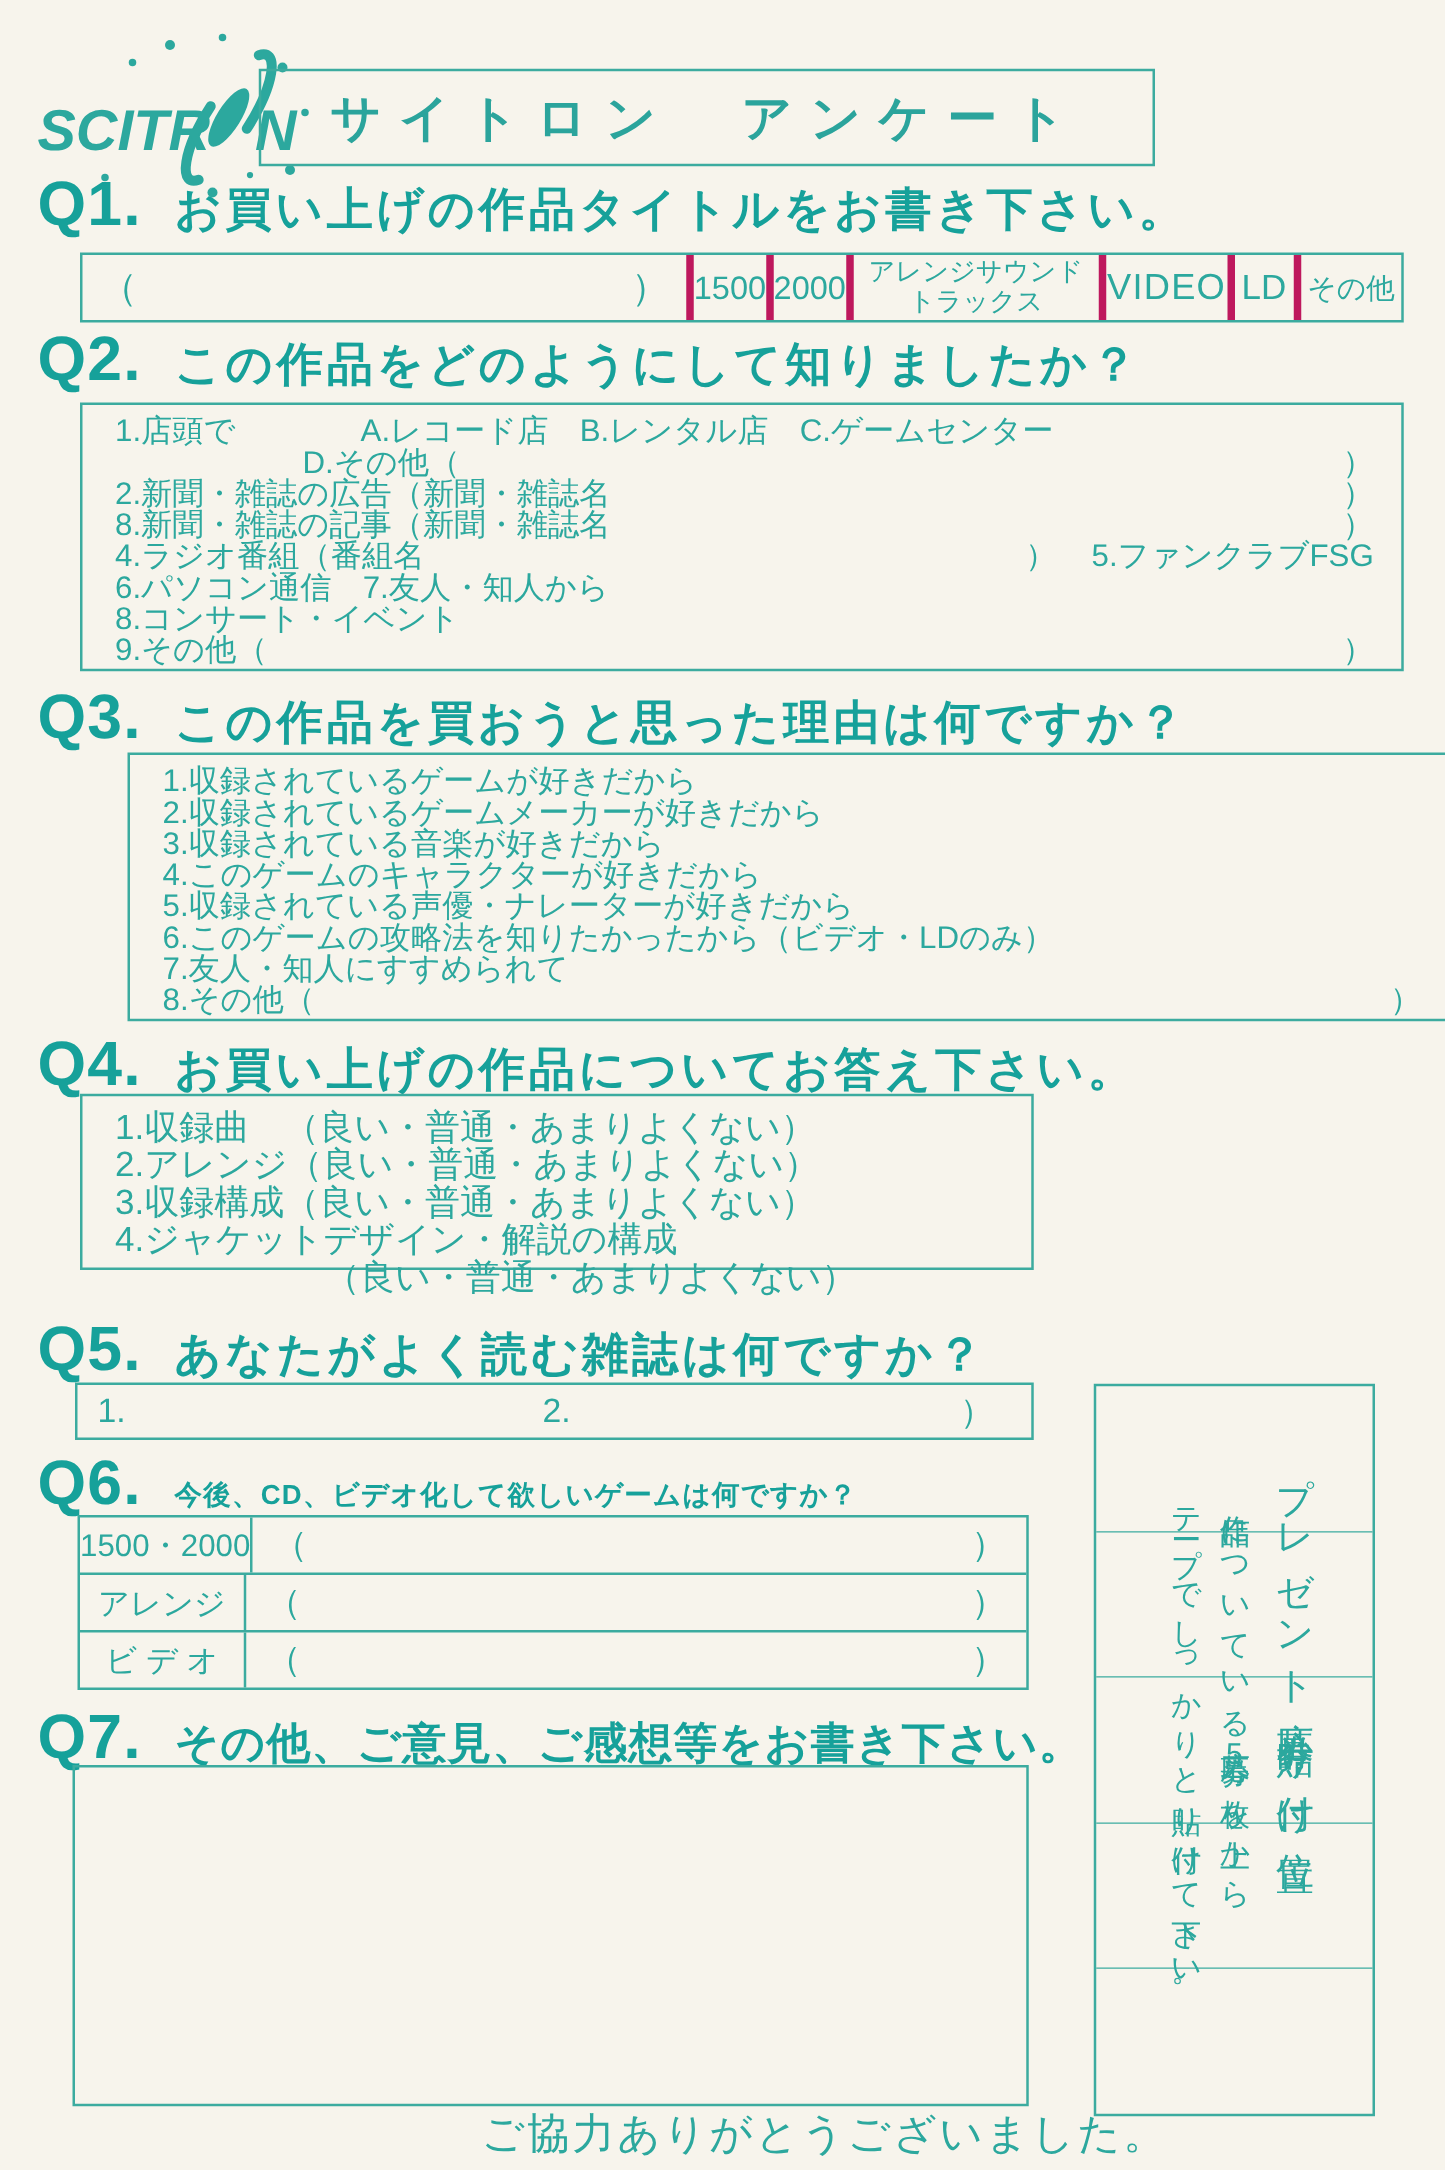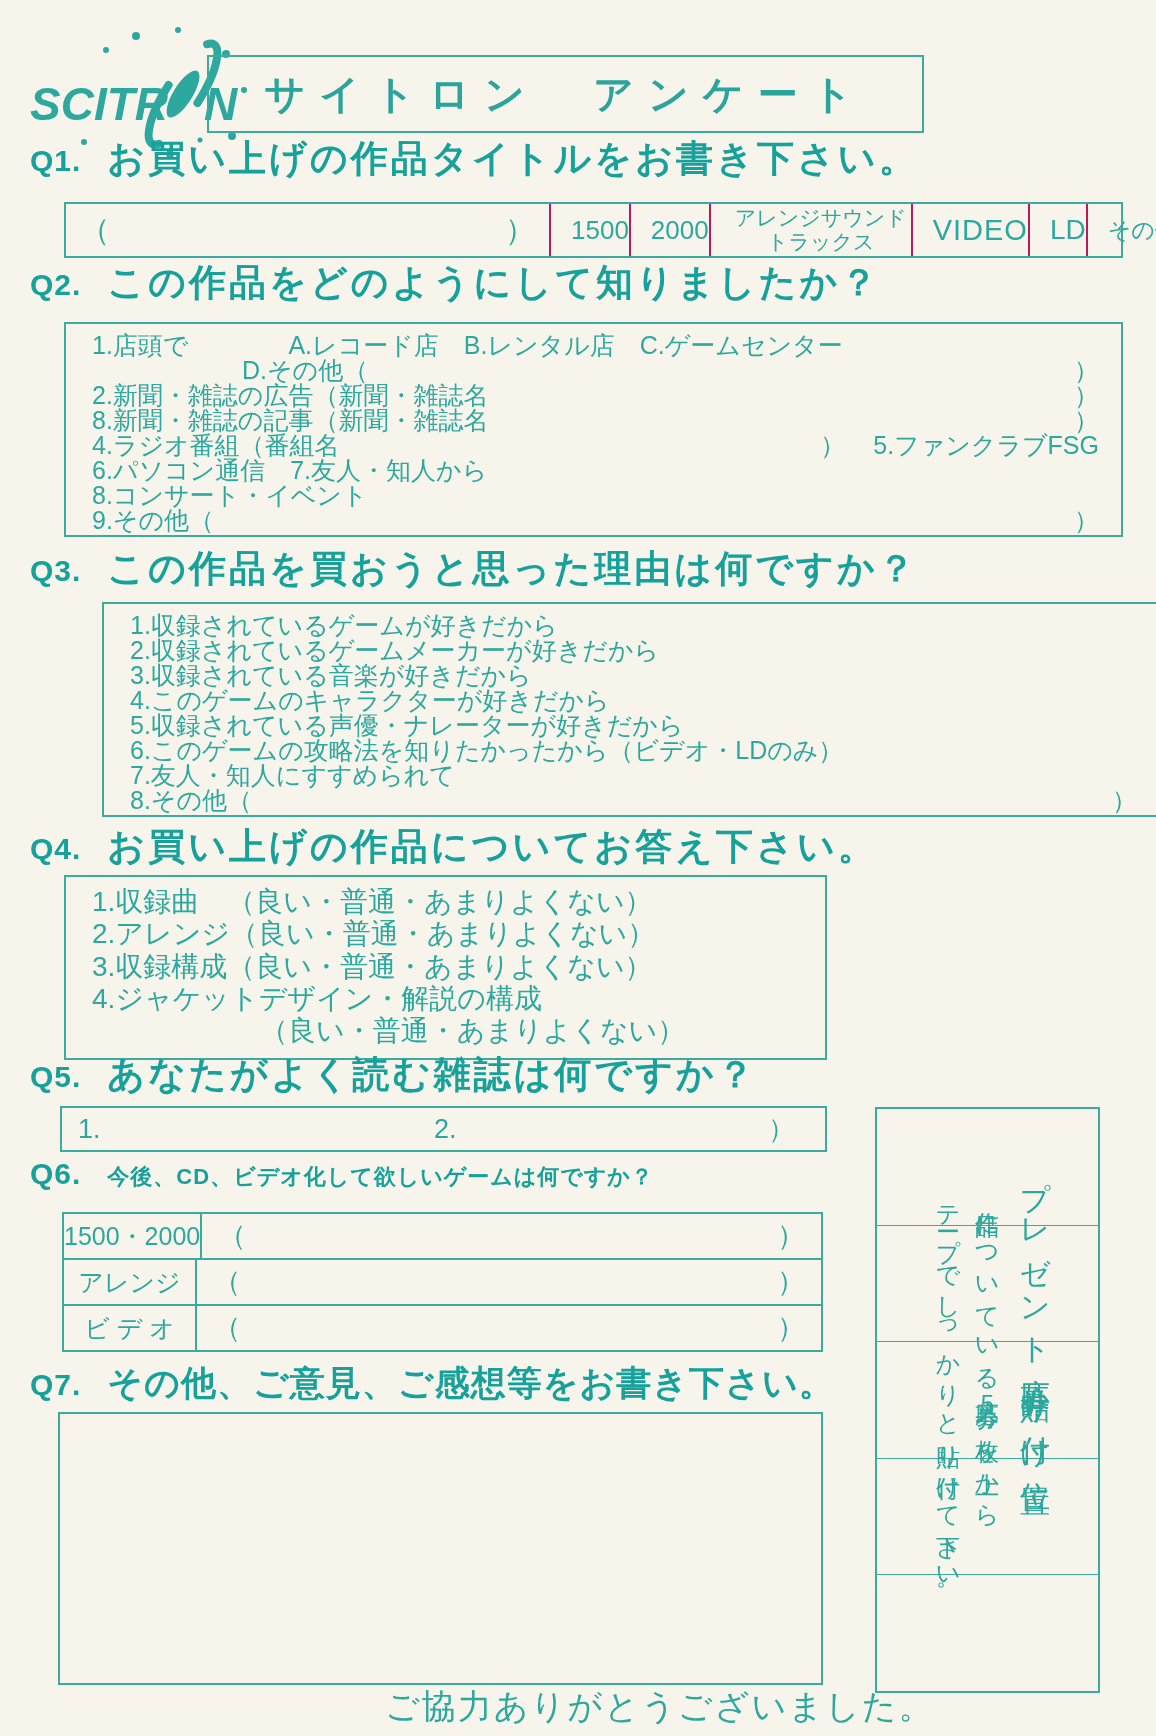--- a/index.html
+++ b/index.html
@@ -5,28 +5,28 @@
   html,body{margin:0;padding:0;background:#d9d6cd;}
   .sheet{
     position:relative;width:1156px;height:1736px;margin:0 auto;
     background:#f7f4ec;overflow:hidden;
     font-family:"Liberation Sans","DejaVu Sans",sans-serif;
     color:#2ca89e;
   }
   
   .hrow{position:absolute;left:30px;display:flex;align-items:baseline;gap:26px;
         color:#16a19a;font-weight:900;white-space:pre;}
-  .hno{font-size:30px;letter-spacing:1px;}
+  .hno{font-size:50px;letter-spacing:1px;}
   .htx{font-size:37px;letter-spacing:3px;}
   
   .obox{position:absolute;border:2px solid #3cab9f;box-sizing:border-box;color:#2ca89e;}
   
   .q1table{display:flex;align-items:stretch;}
-  .q1c{box-sizing:border-box;border-left:2px solid #be185d;display:flex;
-       align-items:center;justify-content:center;text-align:center;white-space:pre;padding-left:20px;}
+  .q1c{box-sizing:border-box;border-left:6px solid #be185d;display:flex;
+       align-items:center;justify-content:center;text-align:center;white-space:pre;}
   .q1c.first{border-left:none;justify-content:space-between;padding:0 14px;font-size:30px;}
   .q1c.num{font-size:26px;}
   .q1c.arr{flex-direction:column;font-size:21px;line-height:1.12;}
   .q1c.vid{font-size:29px;letter-spacing:1px;}
   .q1c.oth{font-size:23px;}
   
   .listbox{display:flex;flex-direction:column;justify-content:space-between;
            padding:9px 22px 11px 26px;font-size:25px;}
   .line{display:flex;align-items:center;line-height:25px;}
   .line .t{white-space:pre;}
@@ -184,21 +184,21 @@
         <span class="t">8.その他（</span>
         <span class="blank"></span>
         <span class="t">）</span>
       </div>
   </div>
 
   <div class="hrow" style="top:822px;">
     <span class="hno">Q4.</span>
     <span class="htx">お買い上げの作品についてお答え下さい。</span>
   </div>
-  <div class="obox listbox q4box" style="left:64px;top:875px;width:763px;height:185px;">
+  <div class="obox listbox q4box" style="left:64px;top:875px;width:763px;height:141px;">
     <div class="line">
         <span class="t">1.収録曲　（良い・普通・あまりよくない）</span>
       </div>
     <div class="line">
         <span class="t">2.アレンジ（良い・普通・あまりよくない）</span>
       </div>
     <div class="line">
         <span class="t">3.収録構成（良い・普通・あまりよくない）</span>
       </div>
     <div class="line">

